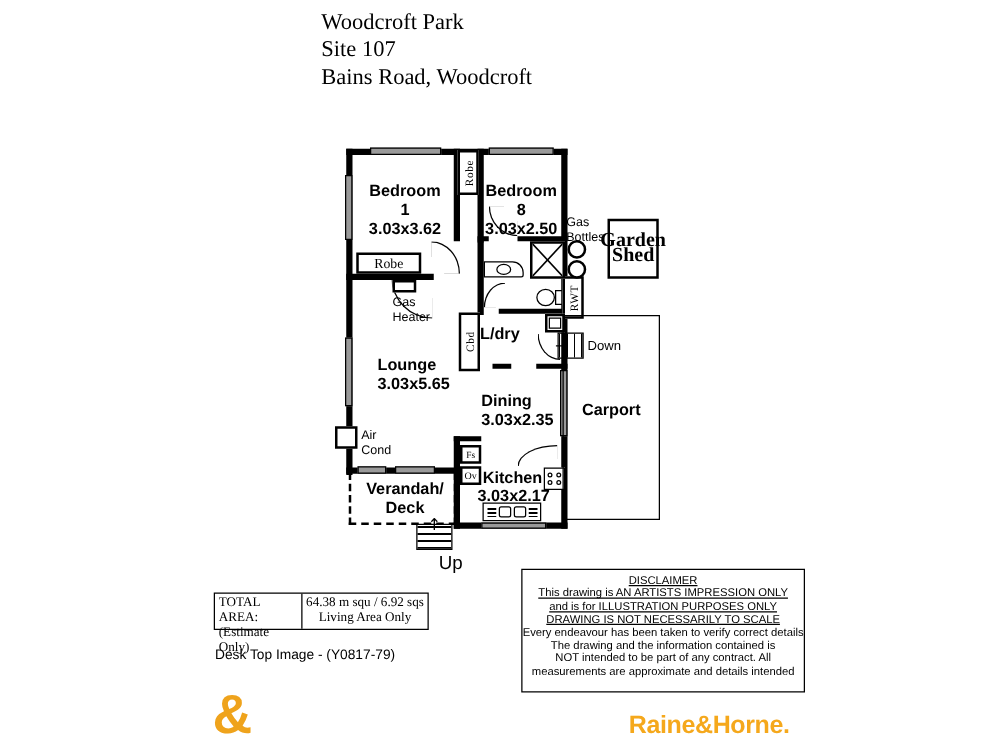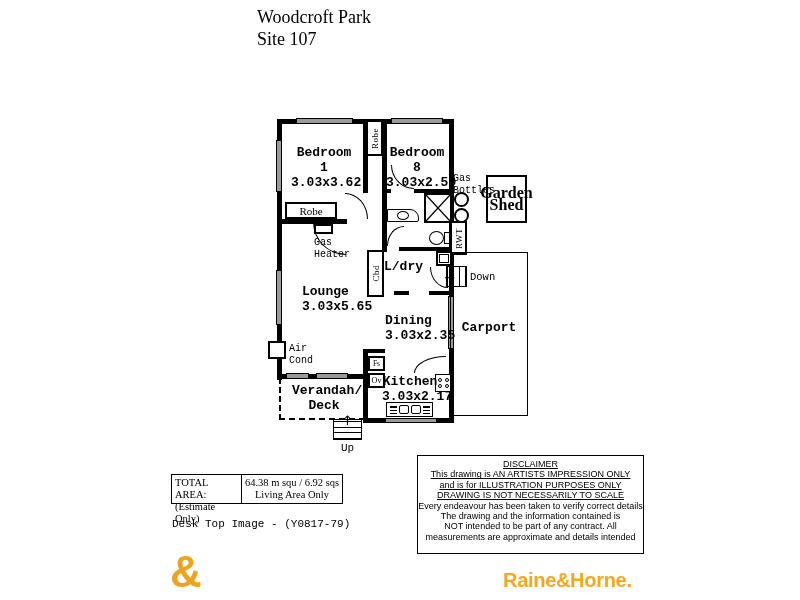--- a/index.html
+++ b/index.html
@@ -7,21 +7,21 @@
           font-family:"Liberation Serif",serif;color:#000;}
   
   .w{position:absolute;background:#000;}
   
   .win{position:absolute;background:#9a9a9a;border:1px solid #000;box-sizing:border-box;}
   
   .box{position:absolute;border:2px solid #000;background:#fff;box-sizing:border-box;
        display:flex;align-items:center;justify-content:center;}
   .b1{border-width:1.5px;}
   
-  .lbl{position:absolute;font-family:Liberation Mono, monospace;}
+  .lbl{position:absolute;font-family:Liberation Sans, sans-serif;}
   .room{font-weight:bold;font-size:13px;line-height:15px;text-align:center;}
   .small{font-size:10px;line-height:11.5px;}
   .vtext{writing-mode:vertical-rl;transform:rotate(180deg);font-size:9px;
          font-family:"Liberation Serif",serif;letter-spacing:.5px;}
   
   .arc{position:absolute;box-sizing:border-box;background:transparent;}
   
   .stairs{position:absolute;border:1.3px solid #000;box-sizing:border-box;background:#fff;}
   .treads-v{background:repeating-linear-gradient(90deg,#000 0 1.3px,transparent 1.3px 6px);}
   .treads-h{background:repeating-linear-gradient(0deg,#000 0 1.3px,transparent 1.3px 5.5px);}
@@ -48,20 +48,21 @@
   .header{position:absolute;left:257px;top:6px;font-size:18px;line-height:22px;}
 </style>
 </head>
 <body>
 
 <div class="canvas">
 
   <div class="header">
     <div>Woodcroft Park</div>
     <div>Site 107</div>
+    <div>Bains Road, Woodcroft</div>
   </div>
 
   <div class="w" style="left:277px;top:119px;width:177px;height:5px"></div>
   <div class="w" style="left:277px;top:119px;width:5px;height:261px"></div>
   <div class="w" style="left:449px;top:119px;width:5px;height:304px"></div>
   <div class="w" style="left:363px;top:418px;width:91px;height:5px"></div>
   <div class="w" style="left:277px;top:374px;width:91px;height:5px"></div>
 
   <div class="w" style="left:363px;top:119px;width:5px;height:74px"></div>
   <div class="w" style="left:277px;top:219px;width:70px;height:5px"></div>
@@ -147,21 +148,21 @@
   </div>
   <div style="position:absolute;left:450px;top:252px;width:78px;height:164px;border:1.5px solid #000;box-sizing:border-box"></div>
   <div class="lbl room" style="left:450px;top:320px;width:78px">Carport</div>
 
   <div class="stairs treads-v" style="left:446px;top:266px;width:21px;height:21px"></div>
   <span class="arrowch" style="left:444px;top:271px">→</span>
   <div class="lbl" style="left:470px;top:271px;font-size:10.5px">Down</div>
 
   <div class="stairs treads-h" style="left:333px;top:419px;width:29px;height:21px"></div>
   <span class="arrowch" style="left:342px;top:414px">↑</span>
-  <div class="lbl" style="left:341px;top:442px;font-size:11px">Up</div>
+  <div class="lbl" style="left:351px;top:442px;font-size:15px">Up</div>
 
   <div style="position:absolute;left:279px;top:378px;width:86px;height:42px;border:2px dashed #000;border-top:none;box-sizing:border-box"></div>
   <div class="lbl room" style="left:292px;top:383px;width:64px;text-align:center">Verandah/ Deck</div>
 
   <div class="lbl room" style="left:291px;top:145px;width:66px">
     <span style="display:block">Bedroom 1</span>
     <span style="display:block">3.03x3.62</span>
   </div>
   <div class="lbl room" style="left:386px;top:145px;width:62px">
     <span style="display:block">Bedroom 8</span>

